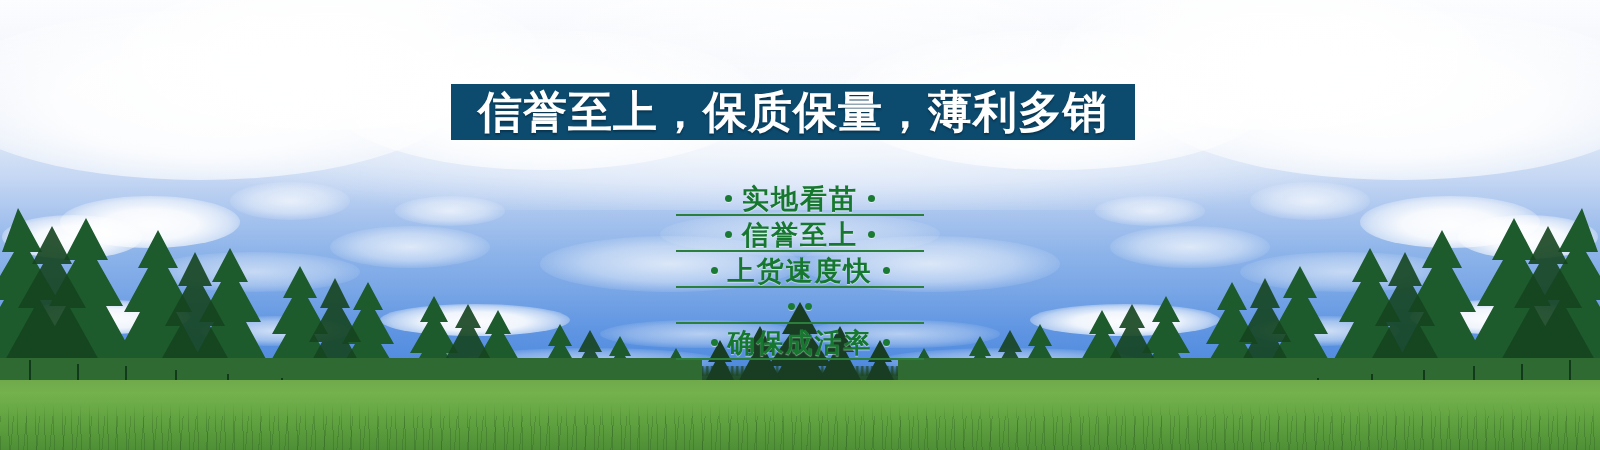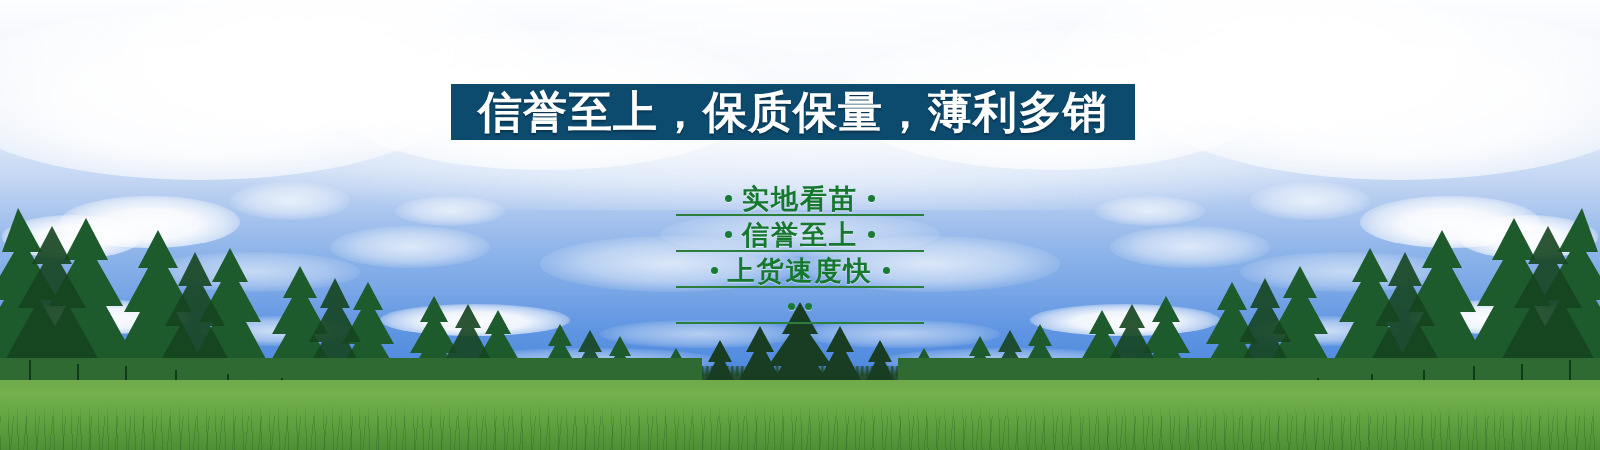--- a/index.html
+++ b/index.html
@@ -412,16 +412,22 @@
         <span class="dot"></span>
         <span class="rule"></span>
       </div>
 
       <div class="feature-row">
         <span class="dot"></span>
         <span class="dot"></span>
         <span class="rule"></span>
       </div>
 
+      <div class="feature-row">
+        <span class="dot"></span>
+        <span class="feature-text">确保成活率</span>
+        <span class="dot"></span>
+        <span class="rule"></span>
+      </div>
 
     </div>
   </div>
 </div>
 
 </body></html>

